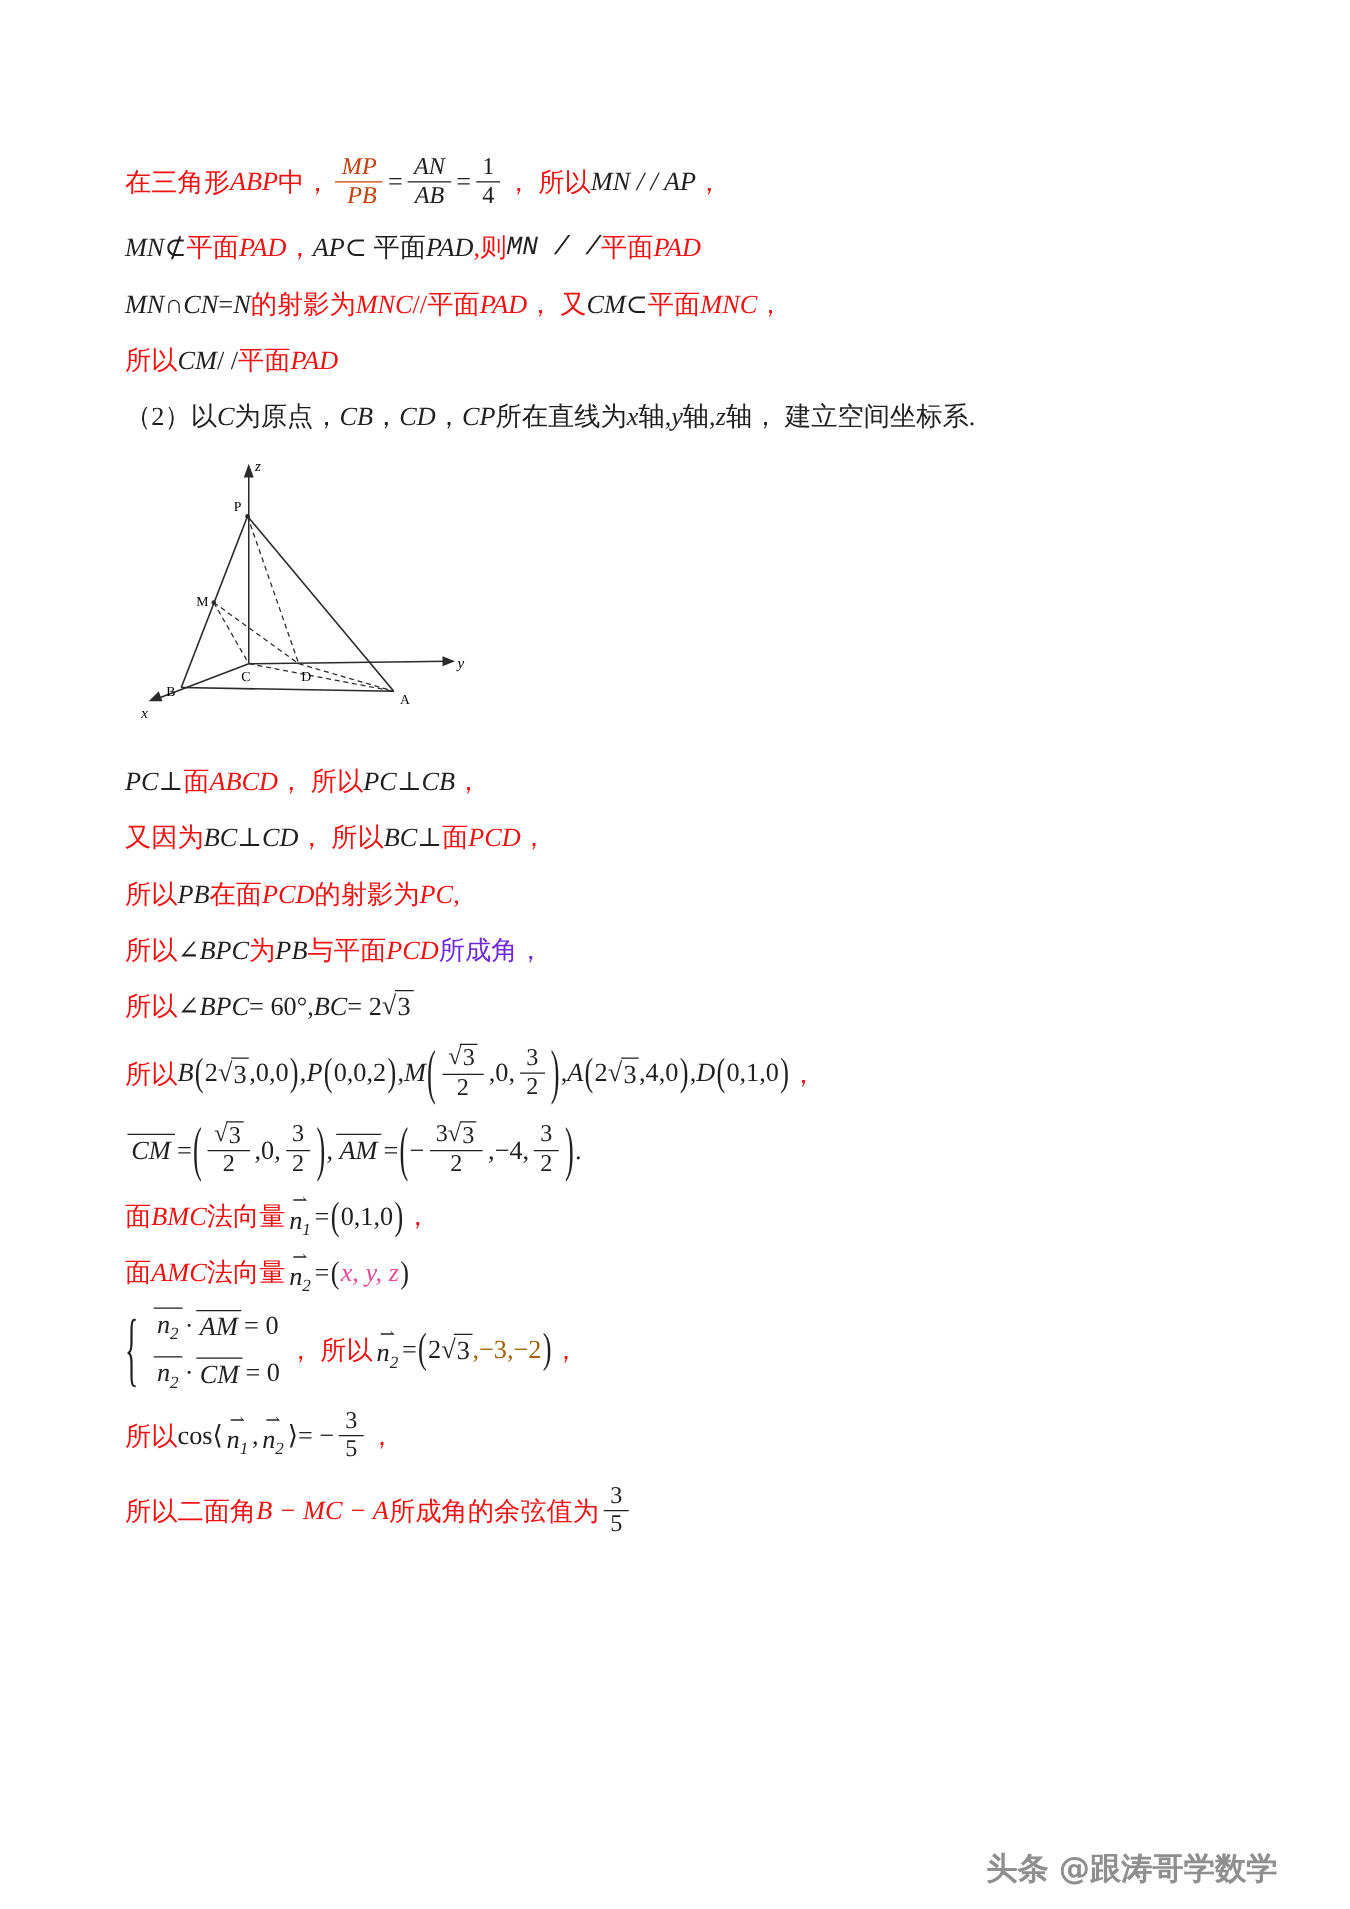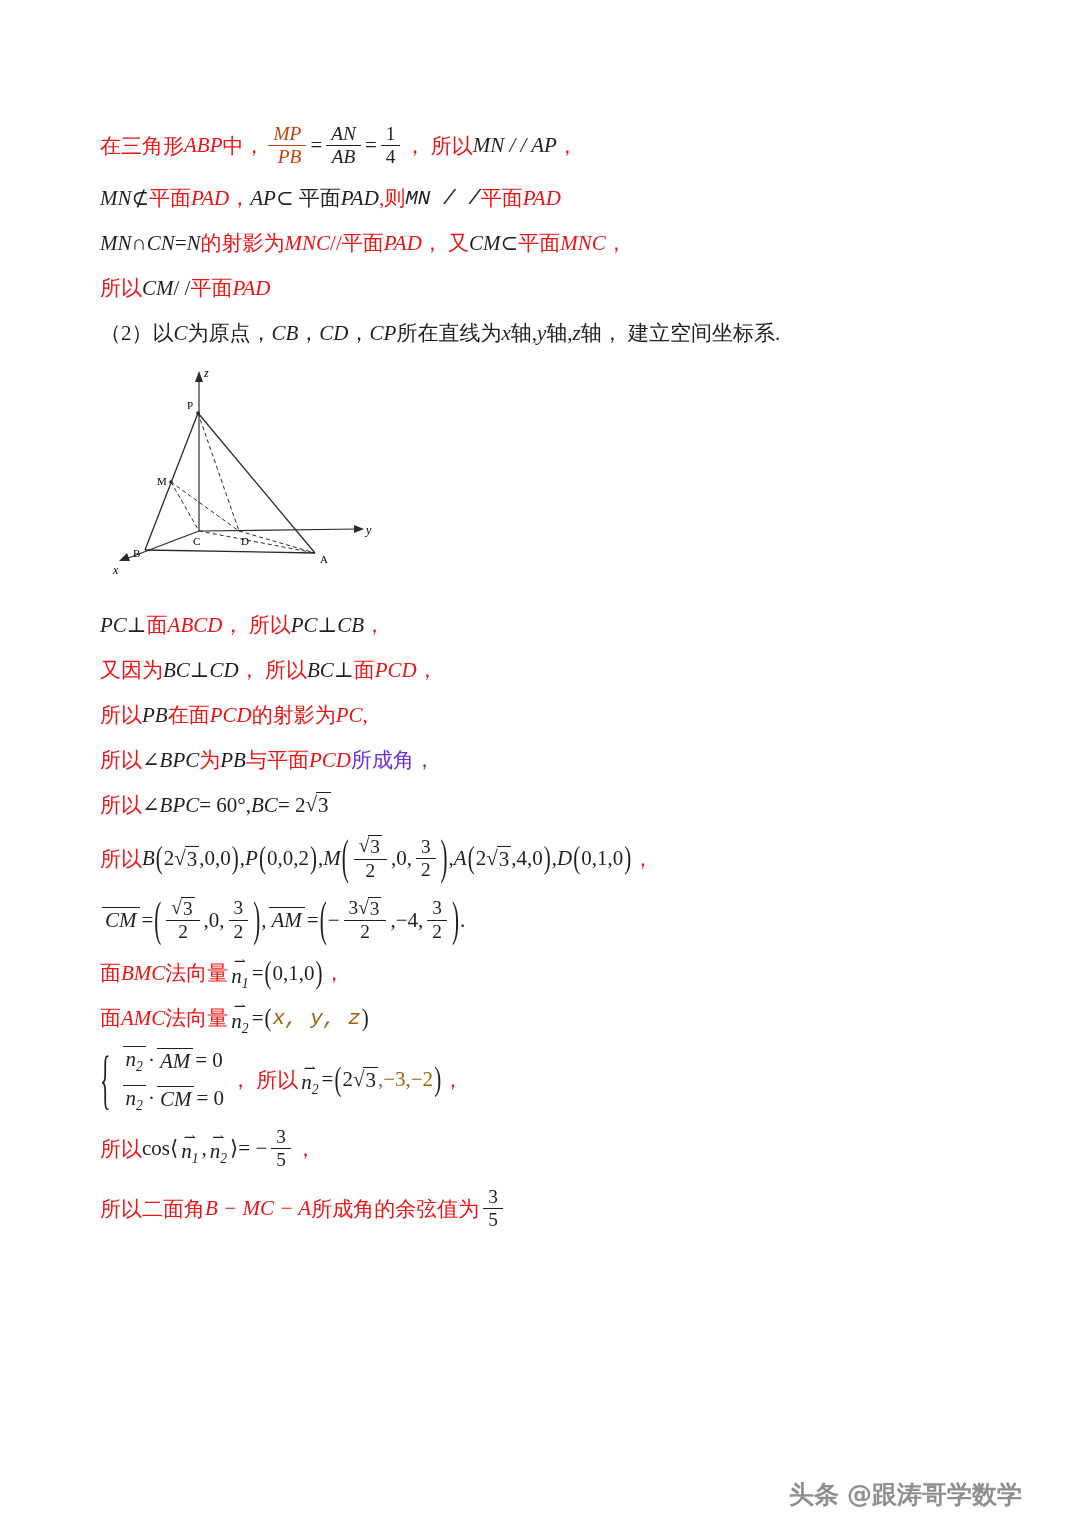--- a/index.html
+++ b/index.html
@@ -316,21 +316,21 @@
       <div class="line">
         <span style="color: rgb(240, 18, 18);">面 </span>
         <span class="it" style="color: rgb(240, 18, 18);">AMC</span>
         <span style="color: rgb(240, 18, 18);"> 法向量</span>
         <span class="vec it" style="color: rgb(31, 31, 31);">
           <span class="hat">⇀</span>
           <span class="body">n<sub>2</sub></span>
         </span>
         <span style="color: rgb(31, 31, 31);"> = </span>
         <span class="paren" style="color: rgb(31, 31, 31); transform: scaleY(1.2);">(</span>
-        <span class="it" style="color: #a16207; font-family: Liberation Mono, monospace;">x, y, z</span>
+        <span class="it" style="color: #ec4899;">x, y, z</span>
         <span class="paren" style="color: rgb(31, 31, 31); transform: scaleY(1.2);">)</span>
       </div>
       <div class="line">
         <span class="cases">
           <span class="brace" style="color: rgb(31, 31, 31);">{</span>
           <span class="rows">
             <span class="case-row">
               <span class="ovl it" style="color: rgb(31, 31, 31);">n<sub>2</sub></span>
               <span style="color: rgb(31, 31, 31);"> · </span>
               <span class="ovl it" style="color: rgb(31, 31, 31);">AM</span>

